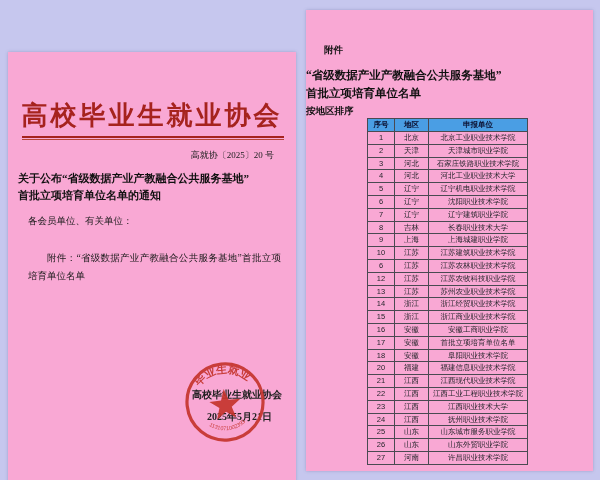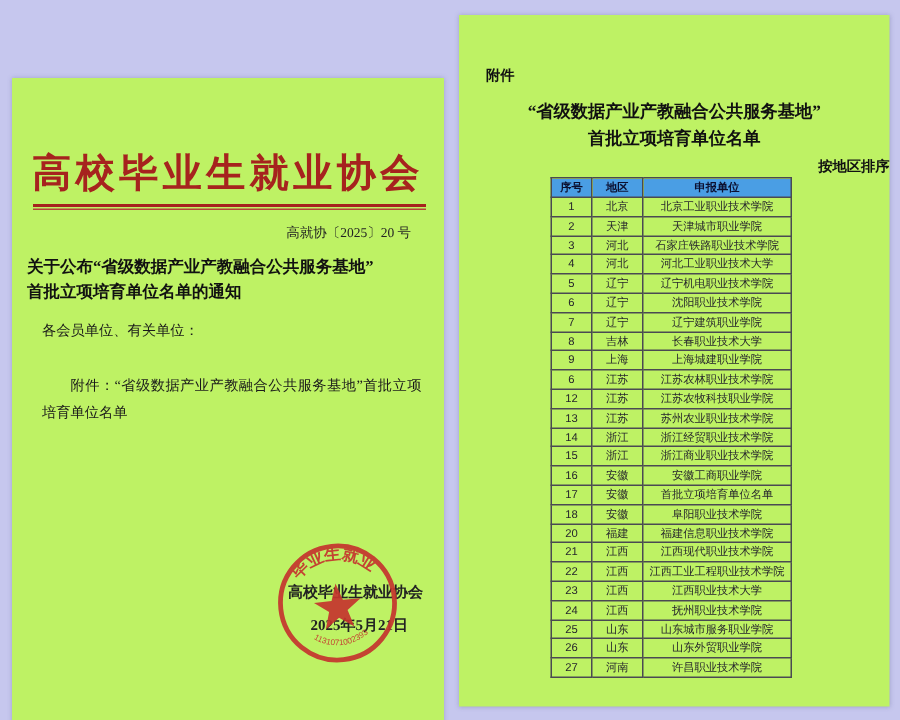--- a/index.html
+++ b/index.html
@@ -1,19 +1,19 @@
 <!DOCTYPE html>
 <html><head>
 <meta charset="utf-8">
 <style>
   * { margin:0; padding:0; box-sizing:border-box; }
   html,body { width:600px; height:480px; overflow:hidden; }
   body { background:#c6c7ee; position:relative; font-family:"Liberation Serif", serif; }
 
-  .page { position:absolute; background:#bef264; box-shadow:0 0 3px rgba(90,90,140,.35);padding-left:48px; }
+  .page { position:absolute; background:#f9a8d4; box-shadow:0 0 3px rgba(90,90,140,.35);padding-left:48px; }
   .page-left  { left:8px;  top:24px; width:288px; height:461px;margin-top:28px; }
   .page-right { left:306px; top:10px; width:287px; height:461px; }
 
   
   .masthead { position:absolute; left:0; right:0; top:46px; text-align:center;
               font-size:26px; font-weight:bold; letter-spacing:3px; color:#a6231e;
               font-family:"Liberation Serif", serif; }
   .masthead-rule { position:absolute; left:14px; right:12px; top:84px; height:4px;
               border-top:2px solid #a6231e; border-bottom:1px solid #b54438; }
   .doc-number { position:absolute; right:22px; top:97px; font-size:9px; font-weight:normal; color:#222; }
@@ -26,23 +26,23 @@
   .sig-org  { position:absolute; right:14px; top:336px; font-size:10px; font-weight:bold; color:#222; }
   .sig-date { position:absolute; right:24px; top:358px; font-size:10px; font-weight:bold; color:#222; }
   .stamp { position:absolute; left:174px; top:307px; width:86px; height:86px;
            transform:rotate(-6deg); opacity:.92; }
   .footer-rule { position:absolute; left:14px; right:8px; top:441px; height:3px;
            border-top:1px solid #d9b08c; border-bottom:2px solid #a83228; }
 
   
   .attach-label { position:absolute; left:18px; top:34px; font-size:9.5px; font-weight:bold;
            color:#111; font-family:"Liberation Sans", sans-serif; }
-  .attach-title { position:absolute; left:0; right:0; top:56px; text-align:center;
+  .attach-title { position:absolute; left:0; right:0; top:56px; 
            font-size:11.5px; font-weight:bold; color:#111; line-height:18px; }
-  .sort-note { position:absolute; left:0; right:0; top:95px; text-align:right;
+  .sort-note { position:absolute; left:0; right:0; top:95px; text-align:left;
            font-size:9.5px; font-weight:bold; color:#111;
            font-family:Liberation Serif, serif; }
   table.units { position:absolute; left:61px; top:108px; width:160px;
            border-collapse:collapse; table-layout:fixed;
            font-family:"Liberation Sans", sans-serif; }
   table.units th, table.units td { border:1px solid #4a4a52; font-size:7.5px;
            text-align:center; padding:0; height:11.8px; line-height:11.8px;
            overflow:hidden; white-space:nowrap; color:#26262c; }
   table.units th { background:#4a9ee4; color:#0c1030; font-weight:bold; height:13px;margin-left:20px; }
   col.c1 { width:27px; } col.c2 { width:34px; } col.c3 { width:99px; }
@@ -156,20 +156,25 @@
           <td>吉林</td>
           <td>长春职业技术大学</td>
         </tr>
 
         <tr>
           <td>9</td>
           <td>上海</td>
           <td>上海城建职业学院</td>
         </tr>
 
+        <tr>
+          <td>10</td>
+          <td>江苏</td>
+          <td>江苏建筑职业技术学院</td>
+        </tr>
 
         <tr>
           <td>6</td>
           <td>江苏</td>
           <td>江苏农林职业技术学院</td>
         </tr>
 
         <tr>
           <td>12</td>
           <td>江苏</td>

